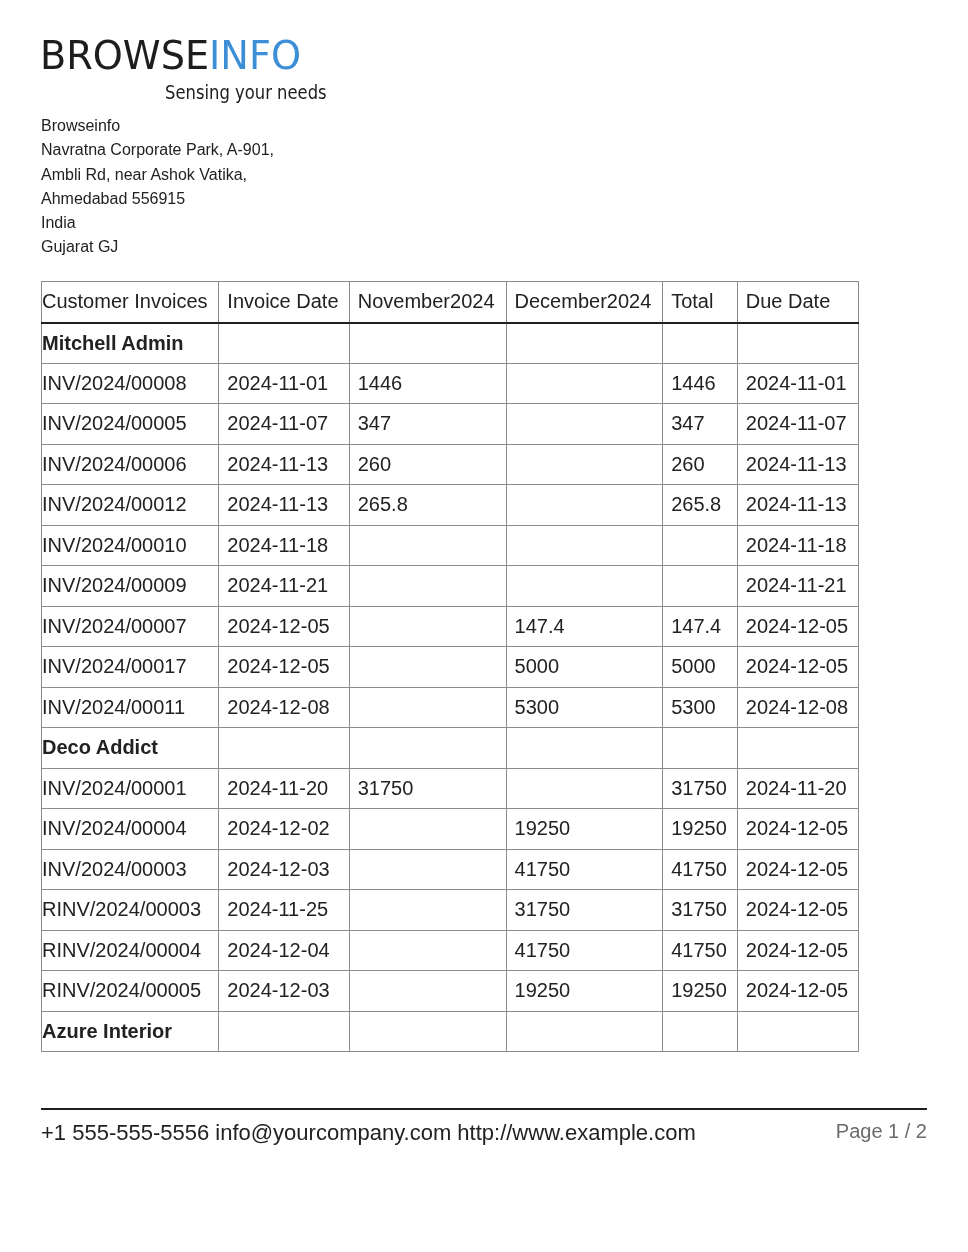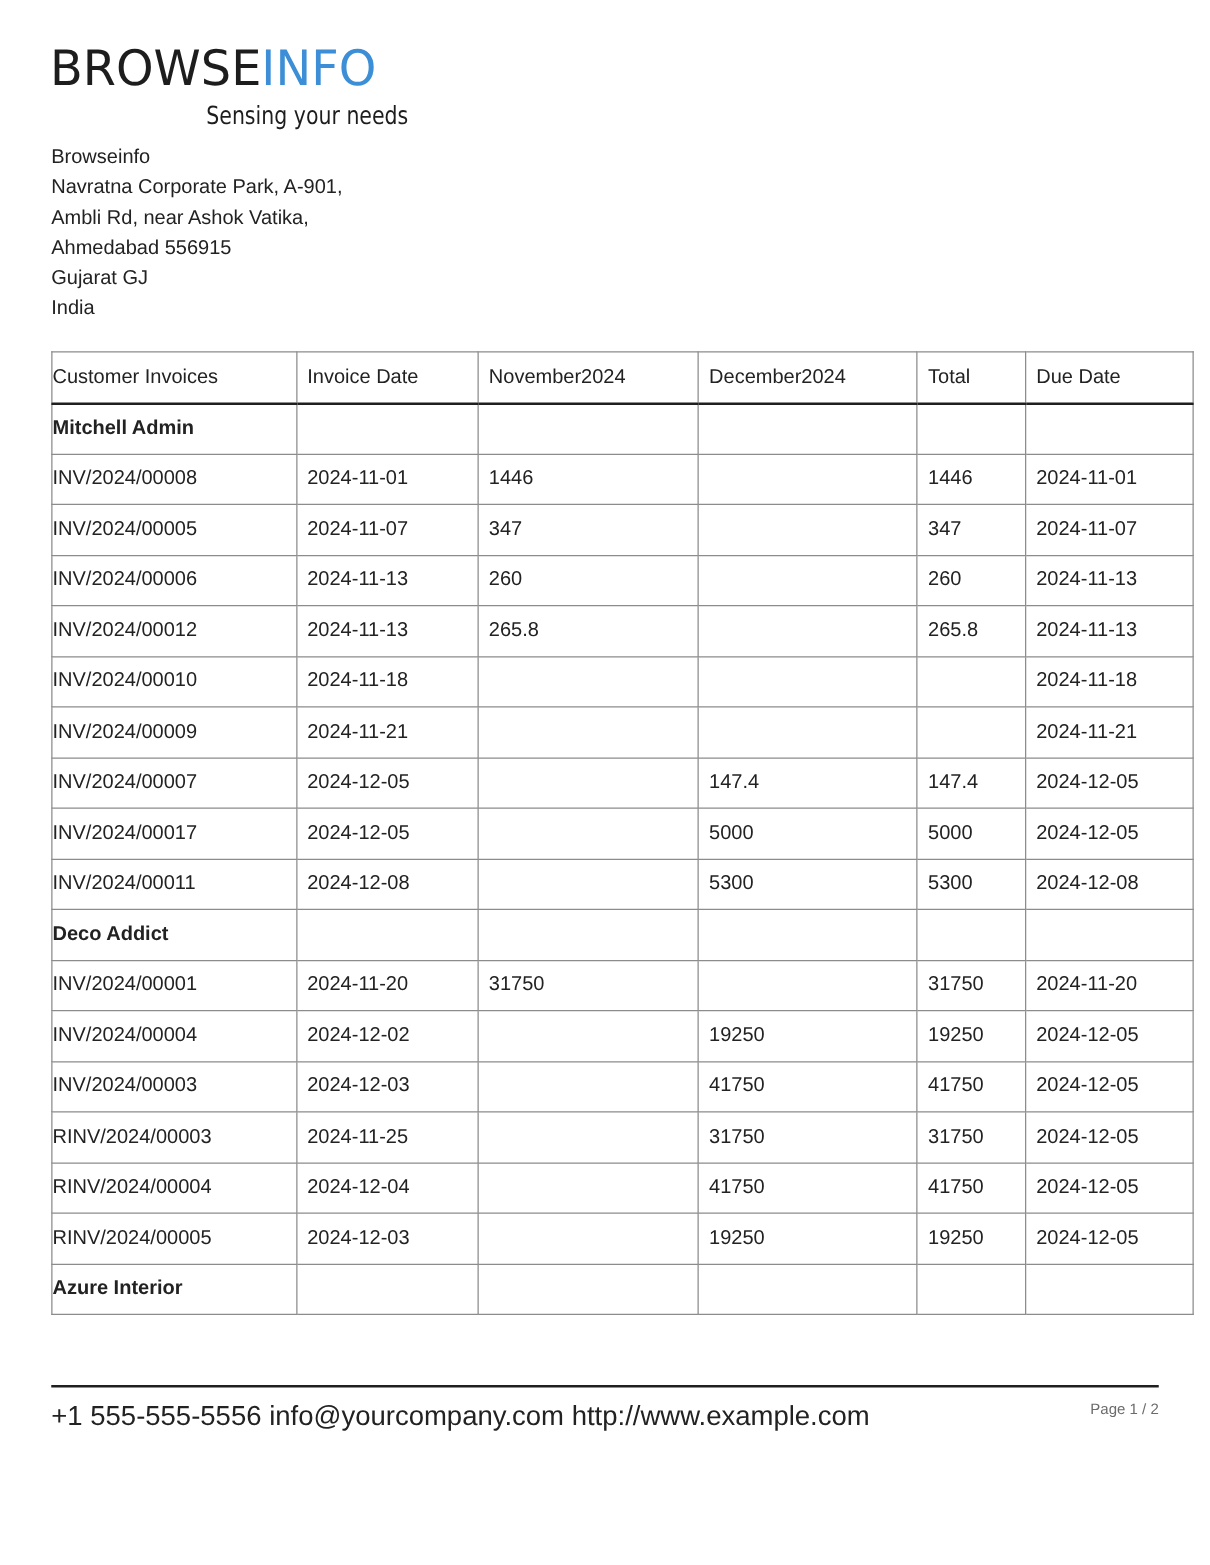--- a/index.html
+++ b/index.html
@@ -55,23 +55,23 @@
       font-size: 16px;
       line-height: 24.3px;
       color: #222;
     }
     .address div { white-space: nowrap; }
 
     table.report {
       position: absolute;
       left: 41px;
       top: 281px;
-      width: 914px;
+      width: 818px;
       border-collapse: collapse;
-      font-size: 16px;
+      font-size: 20px;
       color: #222;
     }
     table.report th, table.report td {
       border: 1px solid #8c8c8c;
       height: 40.5px;
       padding: 0 8px;
       text-align: left;
       font-weight: normal;
       white-space: nowrap;
       box-sizing: border-box;
@@ -107,40 +107,40 @@
       left: 41px;
       top: 1120px;
       font-size: 22px;
       color: #222;
       white-space: nowrap;
     }
     .footer-page {
       position: absolute;
       right: 41px;
       top: 1120px;
-      font-size: 12px;
+      font-size: 20px;
       color: #6b6b6b;
       white-space: nowrap;
     }
   </style>
 </head>
 <body>
 
 <div class="logo">
   <div class="logo-main"><span class="dark">BROWSE</span><span class="blue">INFO</span></div>
   <div class="logo-tag">Sensing your needs</div>
 </div>
 
 <div class="address">
   <div>Browseinfo</div>
   <div>Navratna Corporate Park, A-901,</div>
   <div>Ambli Rd, near Ashok Vatika,</div>
   <div>Ahmedabad 556915</div>
+  <div>India</div>
   <div>Gujarat GJ</div>
-  <div>India</div>
 </div>
 
 <table class="report">
   <colgroup>
     <col class="c1">
       <col class="c2">
       <col class="c3">
       <col class="c4">
       <col class="c5">
       <col class="c6">

